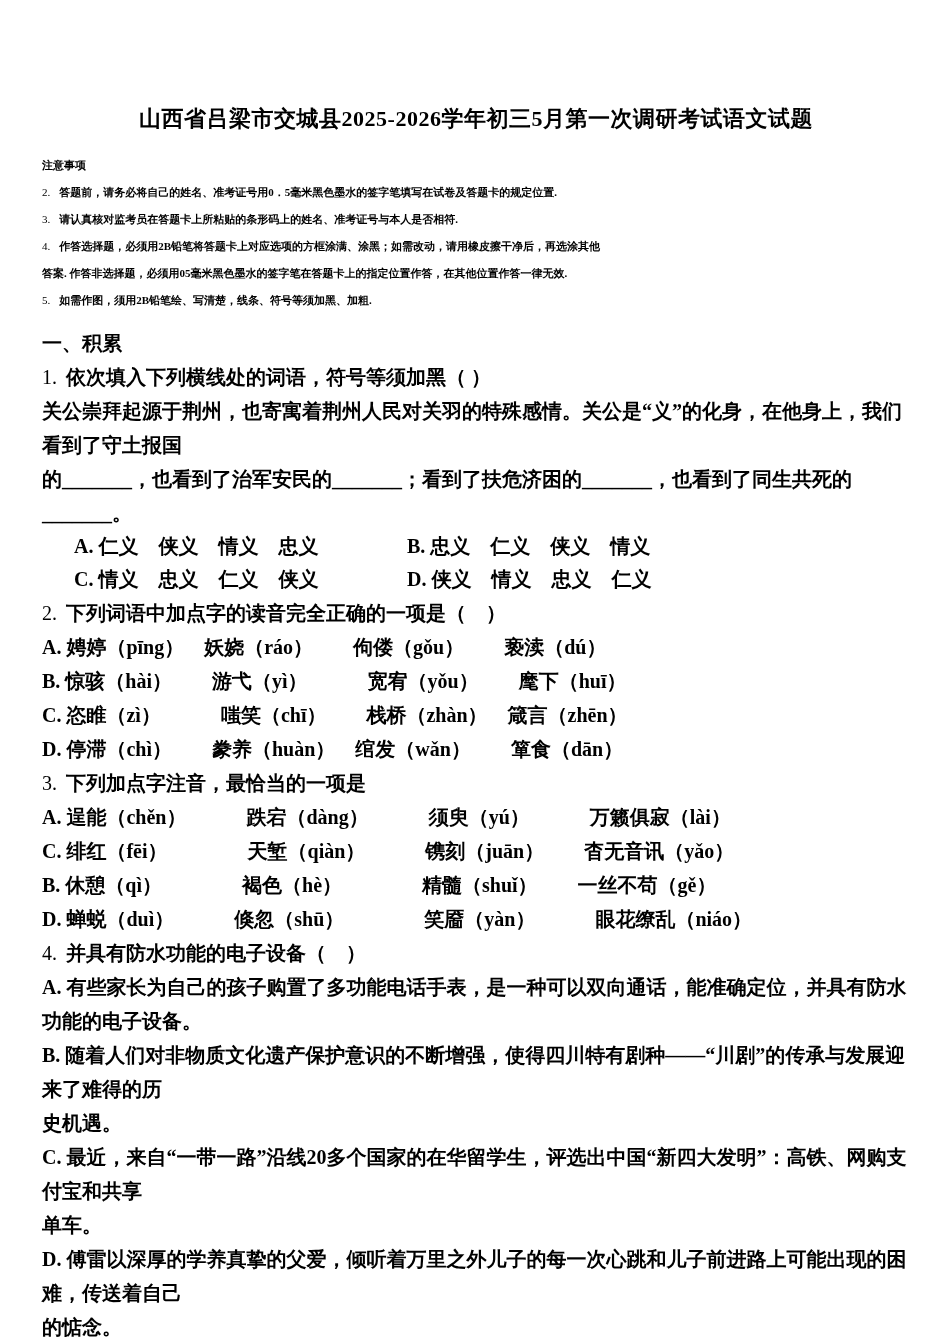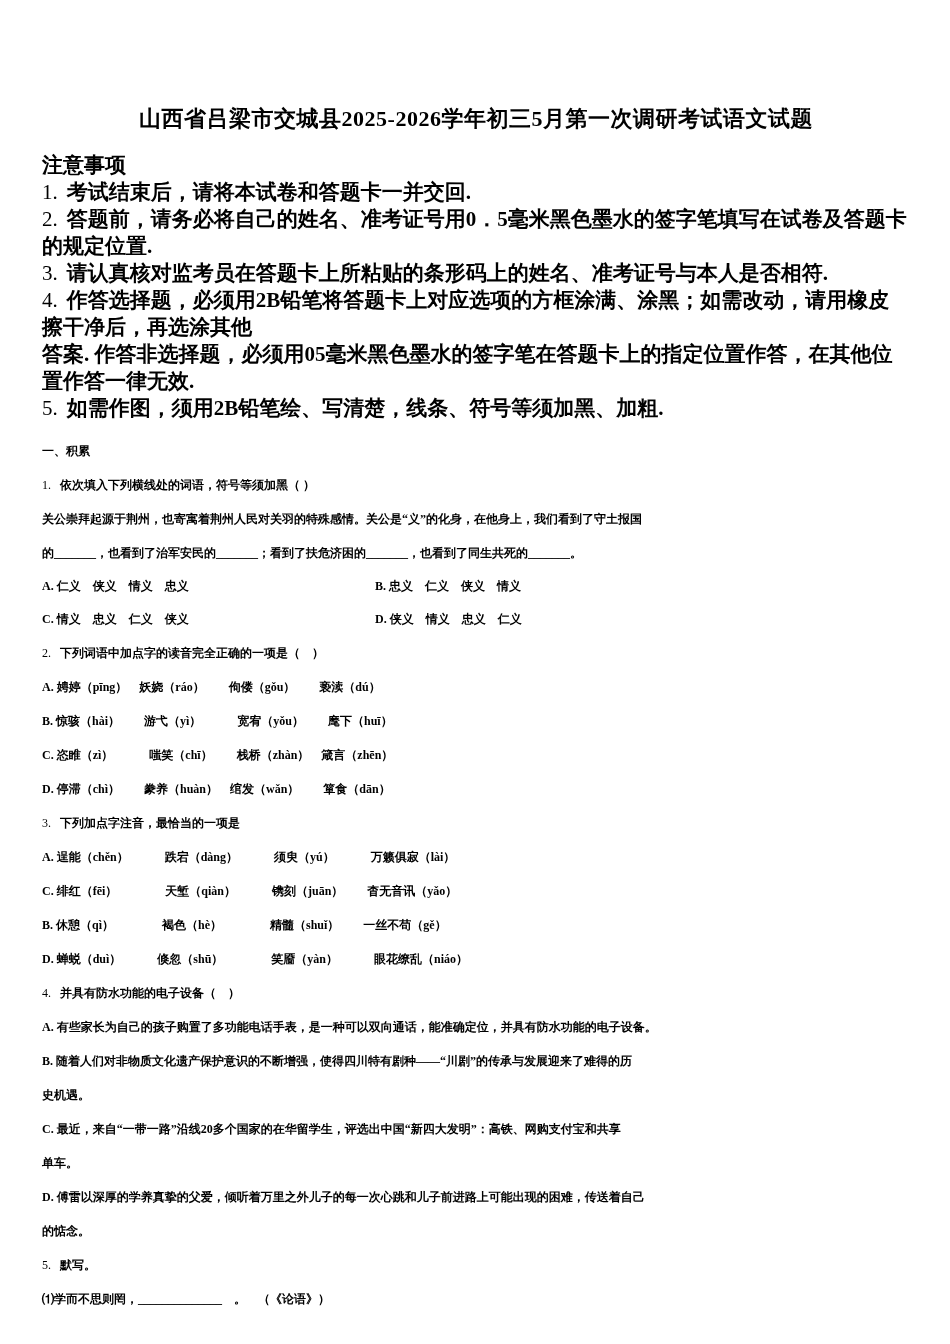--- a/index.html
+++ b/index.html
@@ -24,54 +24,53 @@
   }
   .title {
     margin: 0 0 18px 0;
     font-size: 22px;
     line-height: 30px;
     font-weight: 700;
     text-align: center;
     letter-spacing: 0.5px;
   }
   .notice-line {
-    font-size: 21px;
+    font-size: 11px;
     line-height: 27px;
     font-weight: 700;
     white-space: pre-line;
   }
   .num {
     font-weight: 400;
     padding-right: 9px;
   }
   .main {
     margin-top: 12px;
   }
   .main-line {
-    font-size: 12px;
+    font-size: 20px;
     line-height: 34px;
     font-weight: 700;
     white-space: pre-line;
   }
   .opt-grid {
     display: grid;
     grid-template-columns: 333px 1fr;
   }
-  .opt-grid .main-line { line-height: 33px; }
+  .opt-grid .main-line { line-height: 33px; margin-left: 32px; }
 </style>
 </head>
 <body>
 
 <div class="page">
 
   <h1 class="title">山西省吕梁市交城县2025-2026学年初三5月第一次调研考试语文试题</h1>
 
   <div class="notice">
     <div class="notice-line">注意事项</div>
-    <div class="notice-line"><span class="num">1.</span><span>考试结束后，请将本试卷和答题卡一并交回.</span></div>
     <div class="notice-line"><span class="num">2.</span><span>答题前，请务必将自己的姓名、准考证号用0．5毫米黑色墨水的签字笔填写在试卷及答题卡的规定位置.</span></div>
     <div class="notice-line"><span class="num">3.</span><span>请认真核对监考员在答题卡上所粘贴的条形码上的姓名、准考证号与本人是否相符.</span></div>
     <div class="notice-line"><span class="num">4.</span><span>作答选择题，必须用2B铅笔将答题卡上对应选项的方框涂满、涂黑；如需改动，请用橡皮擦干净后，再选涂其他
 答案. 作答非选择题，必须用05毫米黑色墨水的签字笔在答题卡上的指定位置作答，在其他位置作答一律无效.</span></div>
     <div class="notice-line"><span class="num">5.</span><span>如需作图，须用2B铅笔绘、写清楚，线条、符号等须加黑、加粗.</span></div>
   </div>
 
   <div class="main">
 
     <div class="main-line">一、积累</div>

